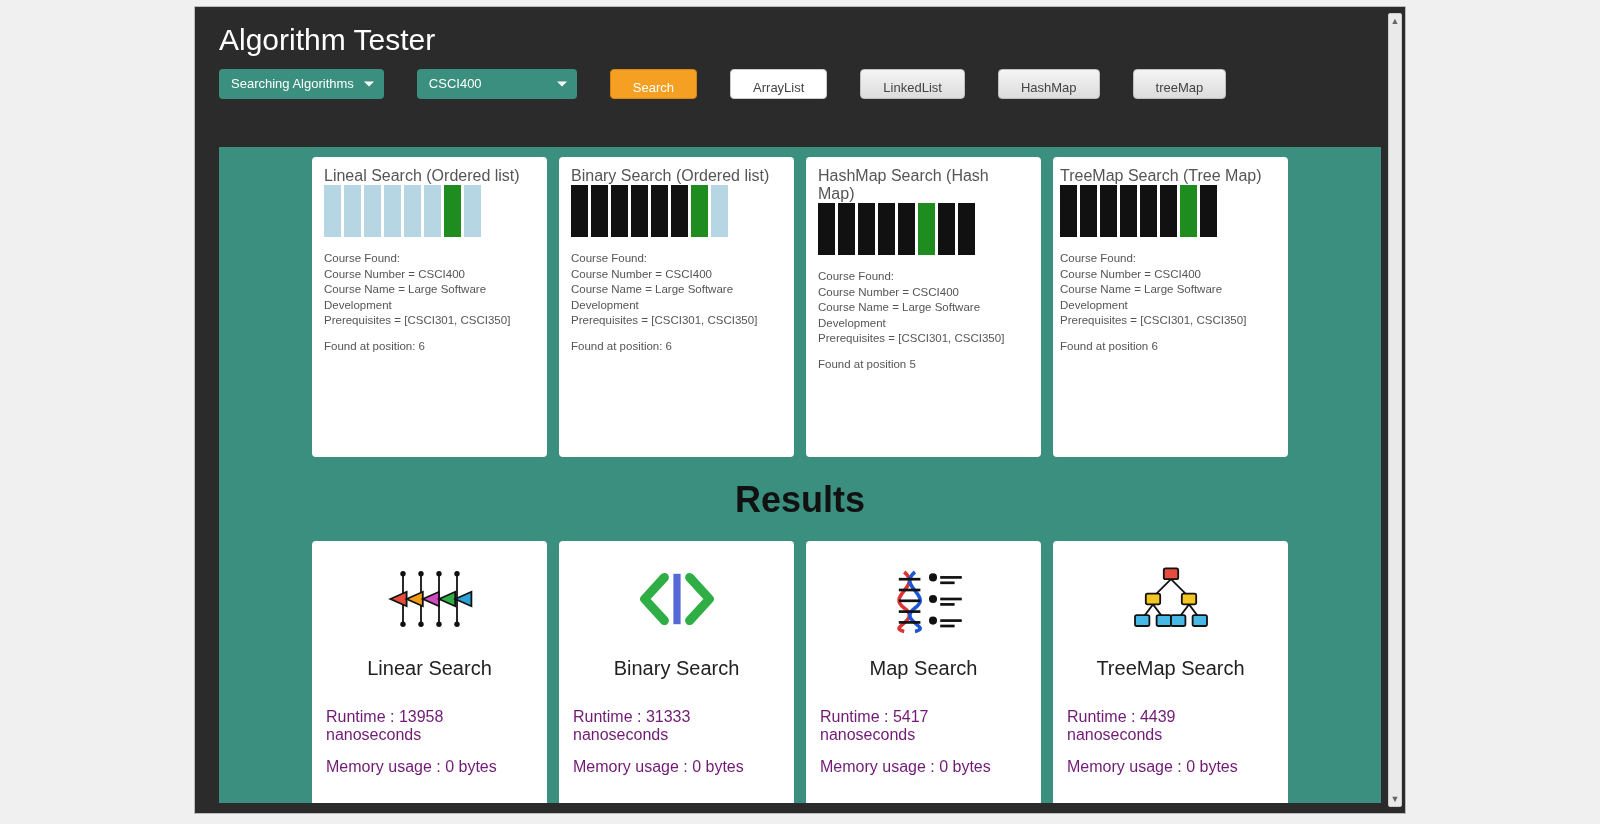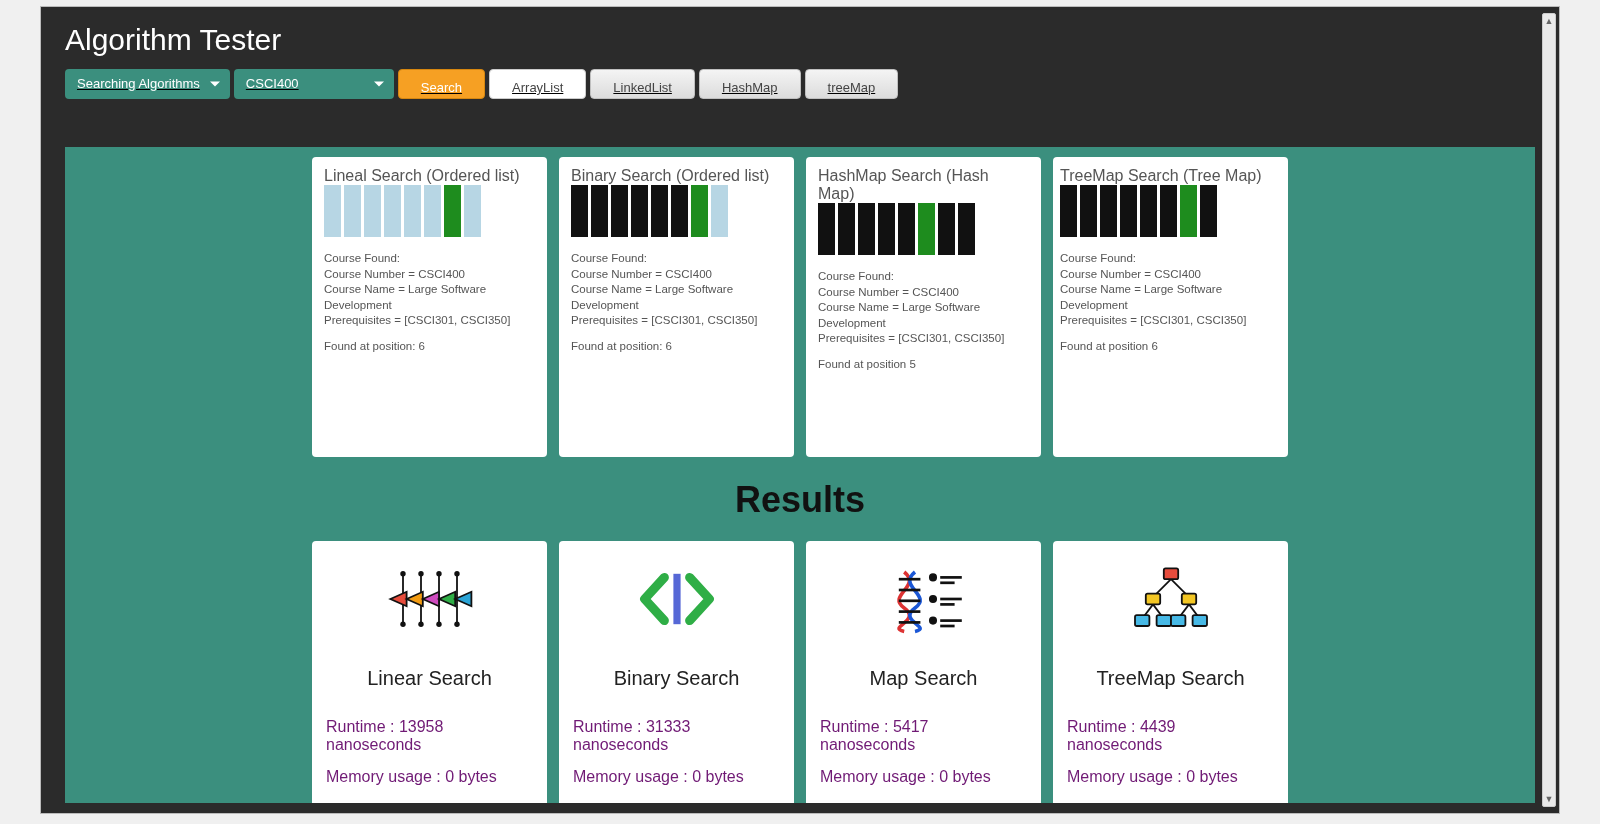--- a/index.html
+++ b/index.html
@@ -1,41 +1,41 @@
 <!DOCTYPE html>
 <html><head>
 <meta charset="utf-8">
 <style>
   * { box-sizing: border-box; margin: 0; padding: 0; }
   html, body { width: 100%; height: 100%; font-family: Arial, Helvetica, sans-serif; background:#f0f0f0; }
-  .outer-frame { width:1520px; height:808px; margin:6px auto; background:#2b2b2b; border:1px solid #bbb; position:relative; overflow:hidden;}
+  .outer-frame { width:1212px; height:808px; margin:6px auto; background:#2b2b2b; border:1px solid #bbb; position:relative; overflow:hidden;}
   .header { padding:16px 24px 12px 24px; }
   .app-title { color:#fff; font-size:30px; font-weight:400; }
-  .toolbar { display:flex; gap:4px; padding:0 24px 20px 24px; align-items:center;text-decoration:underline;}
+  .toolbar { display:flex; gap:33px; padding:0 24px 20px 24px; align-items:center;}
   .dd { position:relative; background:#3b8f7e; color:#fff; font-size:13px; height:30px; line-height:30px; padding:0 30px 0 12px; border-radius:4px; min-width:160px; cursor:pointer;}
   .dd .caret { position:absolute; right:10px; top:50%; transform:translateY(-50%); width:0; height:0; border-left:5px solid transparent; border-right:5px solid transparent; border-top:5px solid #fff;}
   .btn { height:30px; font-size:13px; border-radius:4px; padding:10px 22px; cursor:pointer; border:1px solid #bbb; background:linear-gradient(#fff,#e9e9e9); color:#444;}
   .btn-orange { background:#f6a023; border:1px solid #d68710; color:#fff; font-weight:400;}
   .btn-white { background:#ffffff; border:1px solid #ccc;}
   .btn-grey { background:linear-gradient(#f4f4f4,#dcdcdc); border:1px solid #bfbfbf;}
   .content { position:absolute; left:24px; right:24px; top:140px; bottom:10px; background:#3b8f7e; overflow-y:auto; overflow-x:hidden;}
   .row { display:flex; gap:12px; justify-content:center; padding:10px 12px 14px 12px;}
   .card { width:235px; background:#fff; border-radius:4px; padding:10px 12px; font-size:12px; color:#444;}
   .card-title { font-size:16px; color:#555; margin-bottom:0;}
   .bars { display:flex; gap:3px; margin-bottom:14px;}
   .bar { width:17px; height:52px;}
   .b-light { background:#b7d6e4;}
   .b-dark  { background:#111;}
   .b-green { background:#1e8c1e;}
   .card p { font-size:11.5px; line-height:1.35; color:#555;}
   .card .gap { height:10px;}
   .results-title { text-align:center; font-size:36px; font-weight:800; color:#111; margin:8px 0 10px 0;}
   .result-card { width:235px; background:#fff; border-radius:4px; display:flex; flex-direction:column; align-items:center; padding:18px 14px 20px 14px;}
   .icon-wrap { width:100px; height:80px; display:flex; align-items:center; justify-content:center;}
-  .result-name { font-size:20px; color:#222; margin-top:28px; margin-bottom:28px;}
+  .result-name { font-size:20px; color:#222; margin-top:18px; margin-bottom:28px;}
   .result-stat { font-size:16px; color:#701a75; align-self:flex-start; margin-bottom:14px;}
   .window-scrollbar { position:absolute; right:3px; top:6px; bottom:6px; width:14px; background:#eaeaea; border:1px solid #ccc; border-radius:2px;}
   .window-scrollbar .sb-arrow { position:absolute; left:0; right:0; height:14px; text-align:center; font-size:9px; color:#666; line-height:14px;}
   .window-scrollbar .sb-up { top:0;}
   .window-scrollbar .sb-down { bottom:0;}
 </style>
 </head>
 <body>
 
 <div class="outer-frame">

